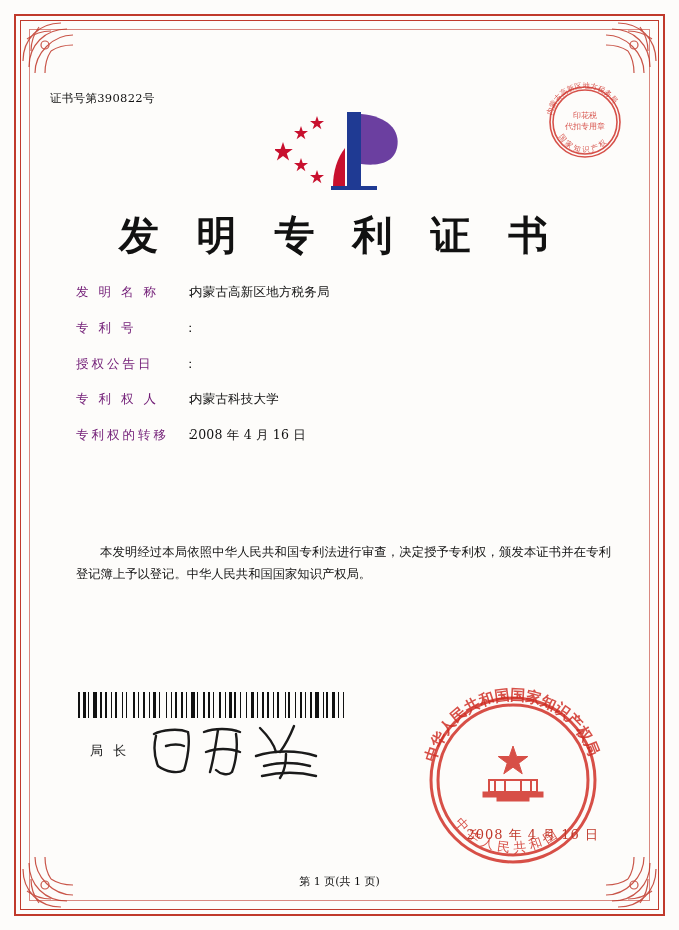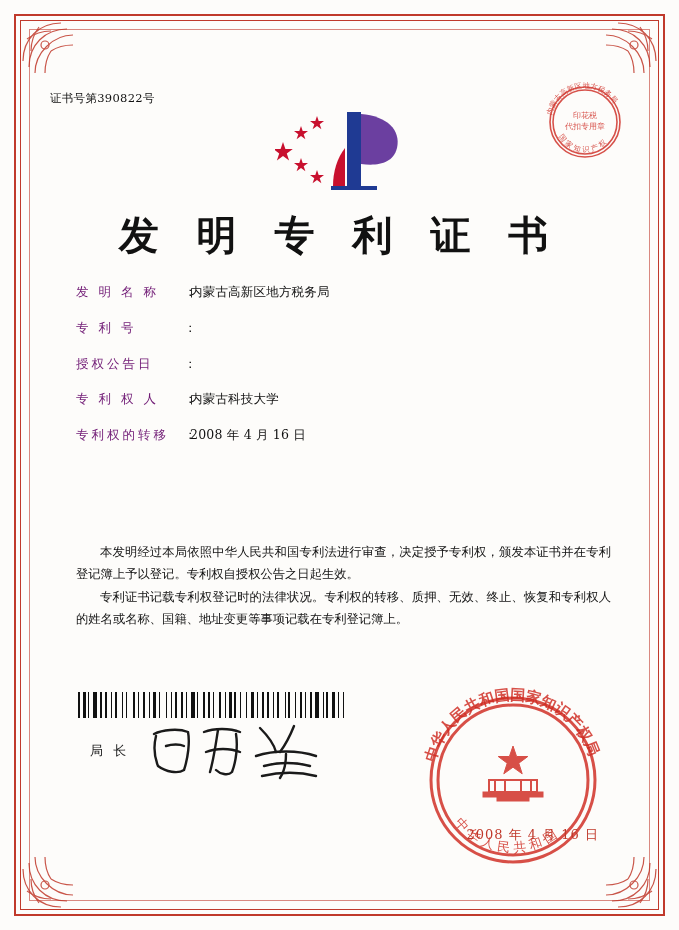--- a/index.html
+++ b/index.html
@@ -336,22 +336,21 @@
         <span class="val">内蒙古科技大学</span>
       </div>
       <div class="field">
         <span class="lbl">专利权的转移</span>
         <span class="colon">：</span>
         <span class="val">2008 年 4 月 16 日</span>
       </div>
     </div>
 
     <div class="body-text">
-      <p>本发明经过本局依照中华人民共和国专利法进行审查，决定授予专利权，颁发本证书并在专利登记簿上予以登记。专利权自授权公告之日起生效。</p>
-      <p>专利证书记载专利权登记时的法律状况。专利权的转移、质押、无效、终止、恢复和专利权人的姓名或名称、国籍、地址变更等事项记载在专利登记簿上。</p>
+      <p>本发明经过本局依照中华人民共和国专利法进行审查，决定授予专利权，颁发本证书并在专利登记簿上予以登记。中华人民共和国国家知识产权局。</p>
     </div>
 
     <div class="barcode">
         <i style="width: 2px;"></i>
         <i style="width: 1px; background: transparent;"></i>
         <i style="width: 3px;"></i>
         <i style="width: 1px; background: transparent;"></i>
         <i style="width: 1px;"></i>
         <i style="width: 2px; background: transparent;"></i>
         <i style="width: 4px;"></i>
@@ -492,14 +491,15 @@
           <rect x="66" y="108" width="60" height="5" stroke-width="1"></rect>
           <rect x="72" y="96" width="48" height="12" fill="none" stroke-width="2"></rect>
           <path d="M78 96 L78 108 M88 96 L88 108 M104 96 L104 108 M114 96 L114 108" stroke-width="2"></path>
           <rect x="80" y="113" width="32" height="4" stroke-width="1"></rect>
         </g>
       </svg>
     </div>
 
     <div class="seal-date">2008 年 4 月 16 日</div>
 
+    <div class="page-no">第 1 页(共  1 页)</div>
   </div>
 </div>
 
 </body></html>

